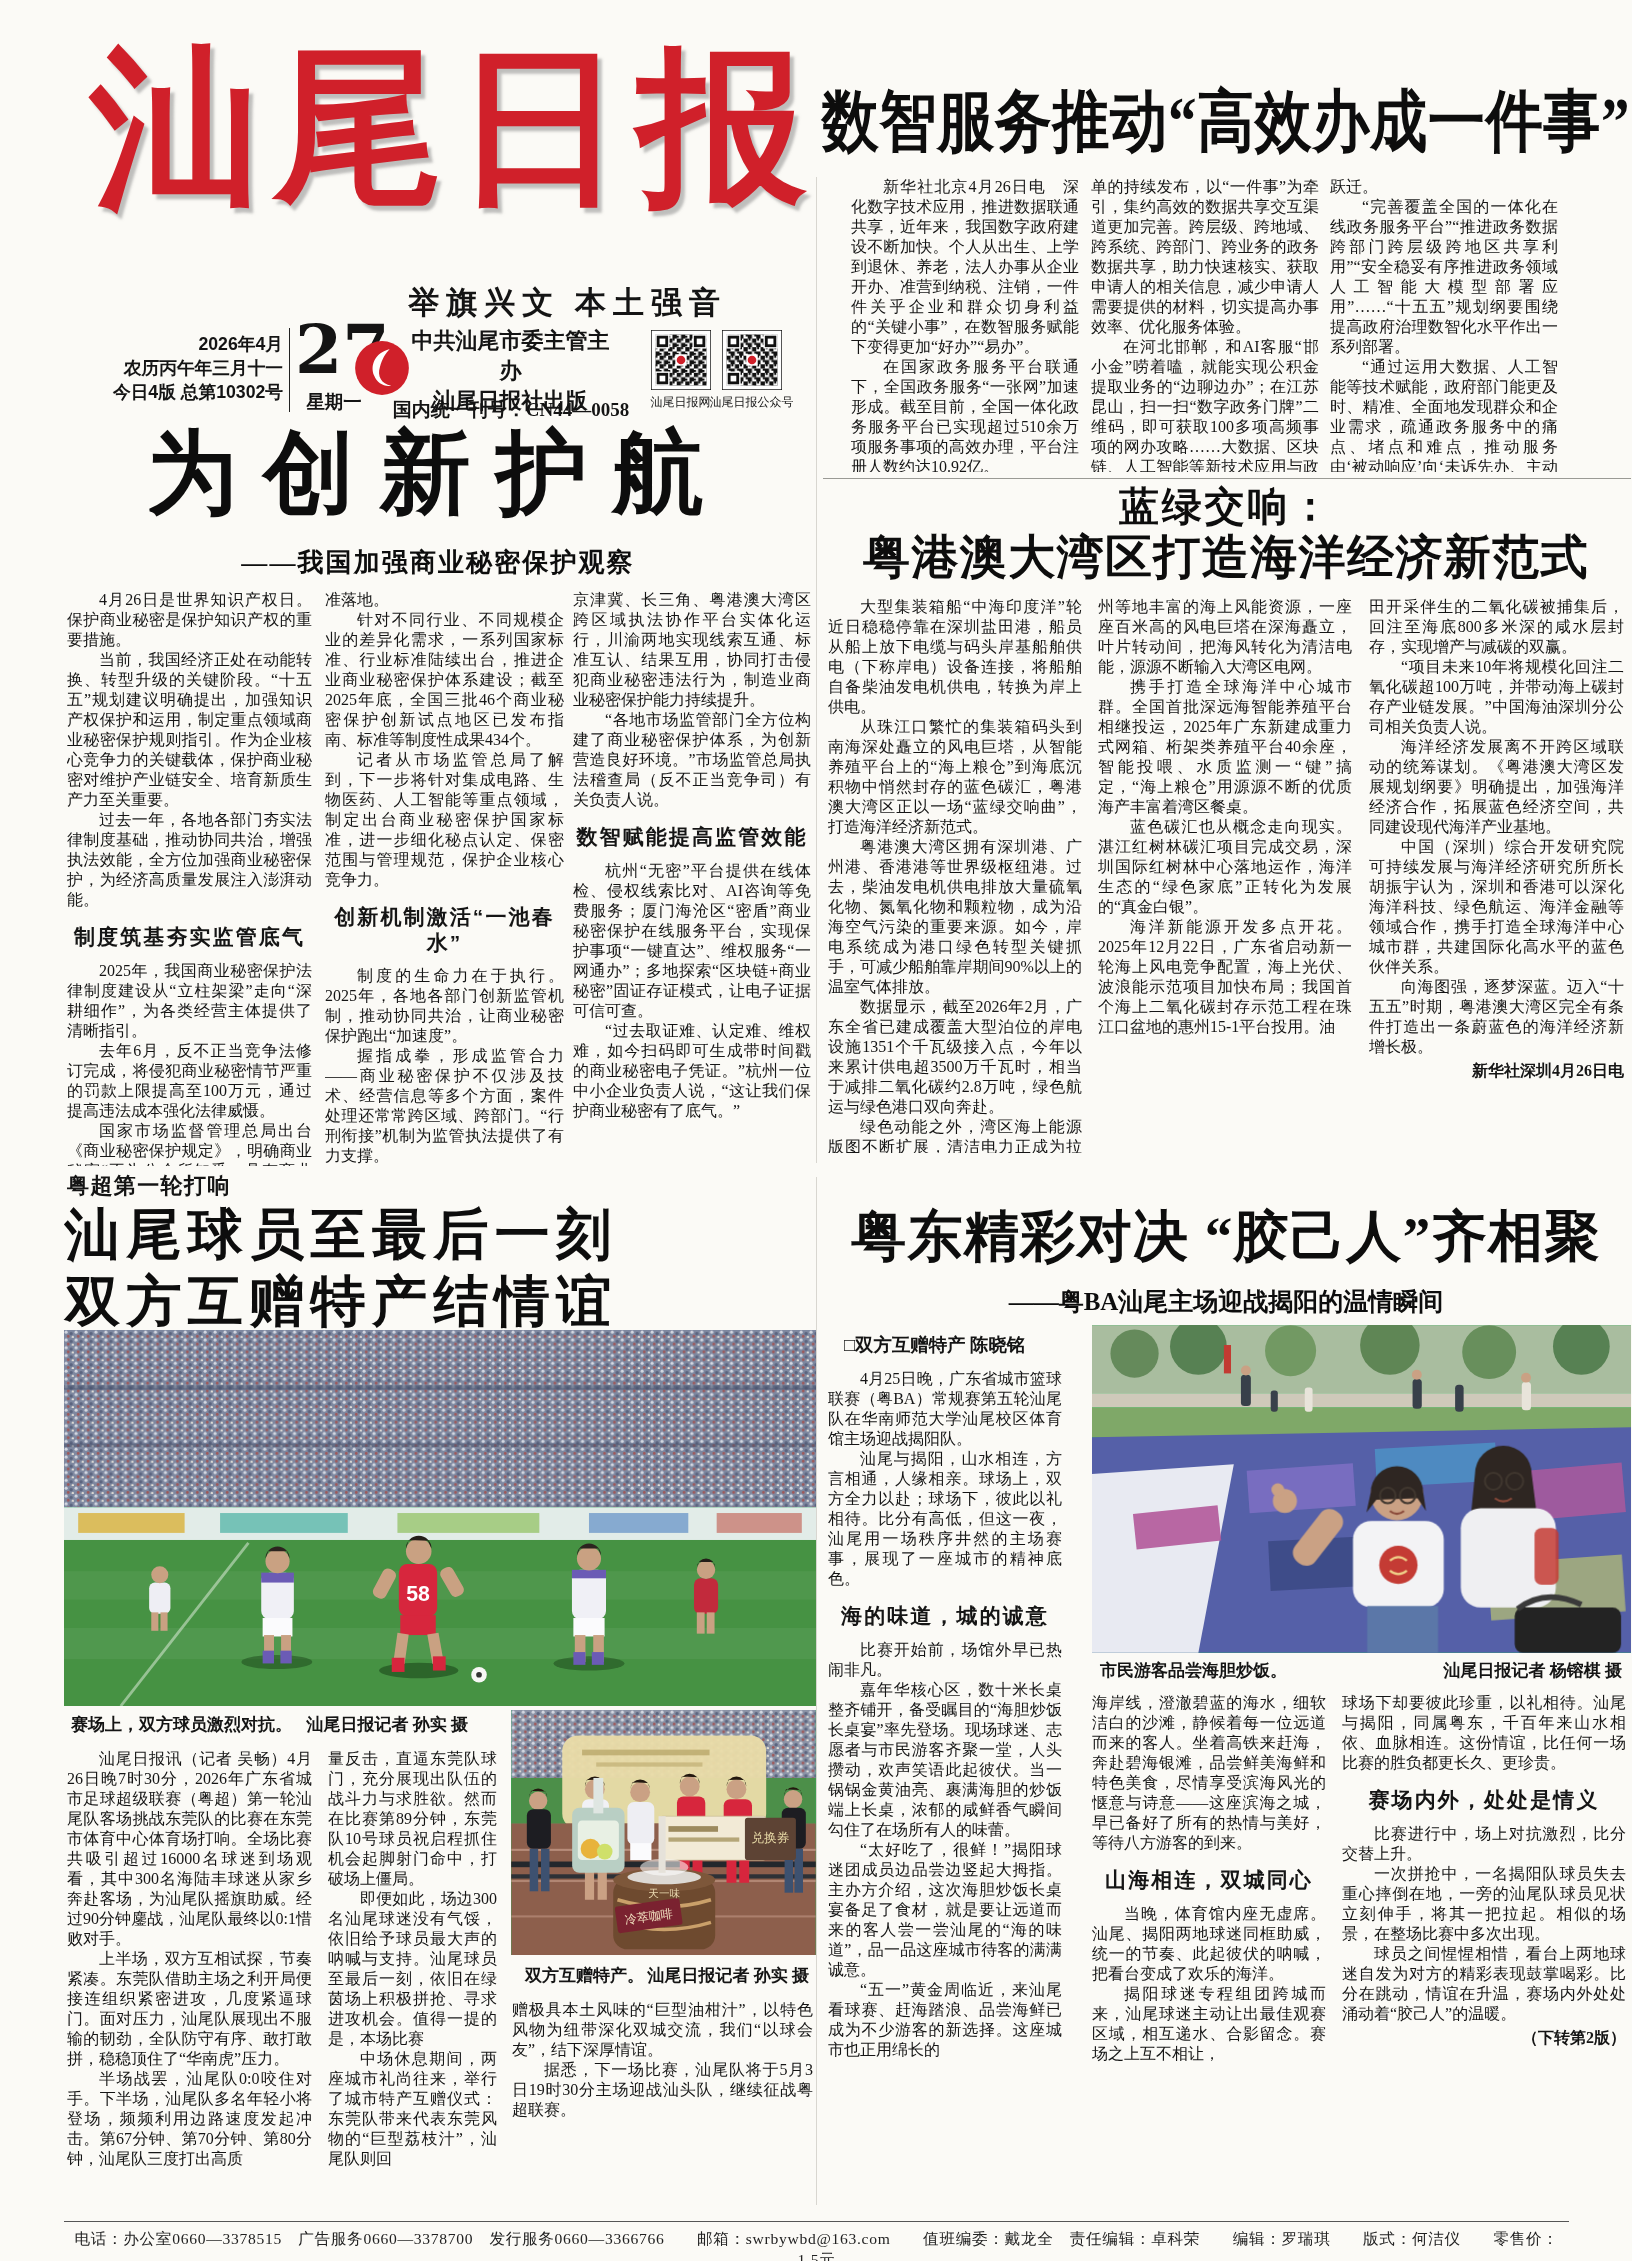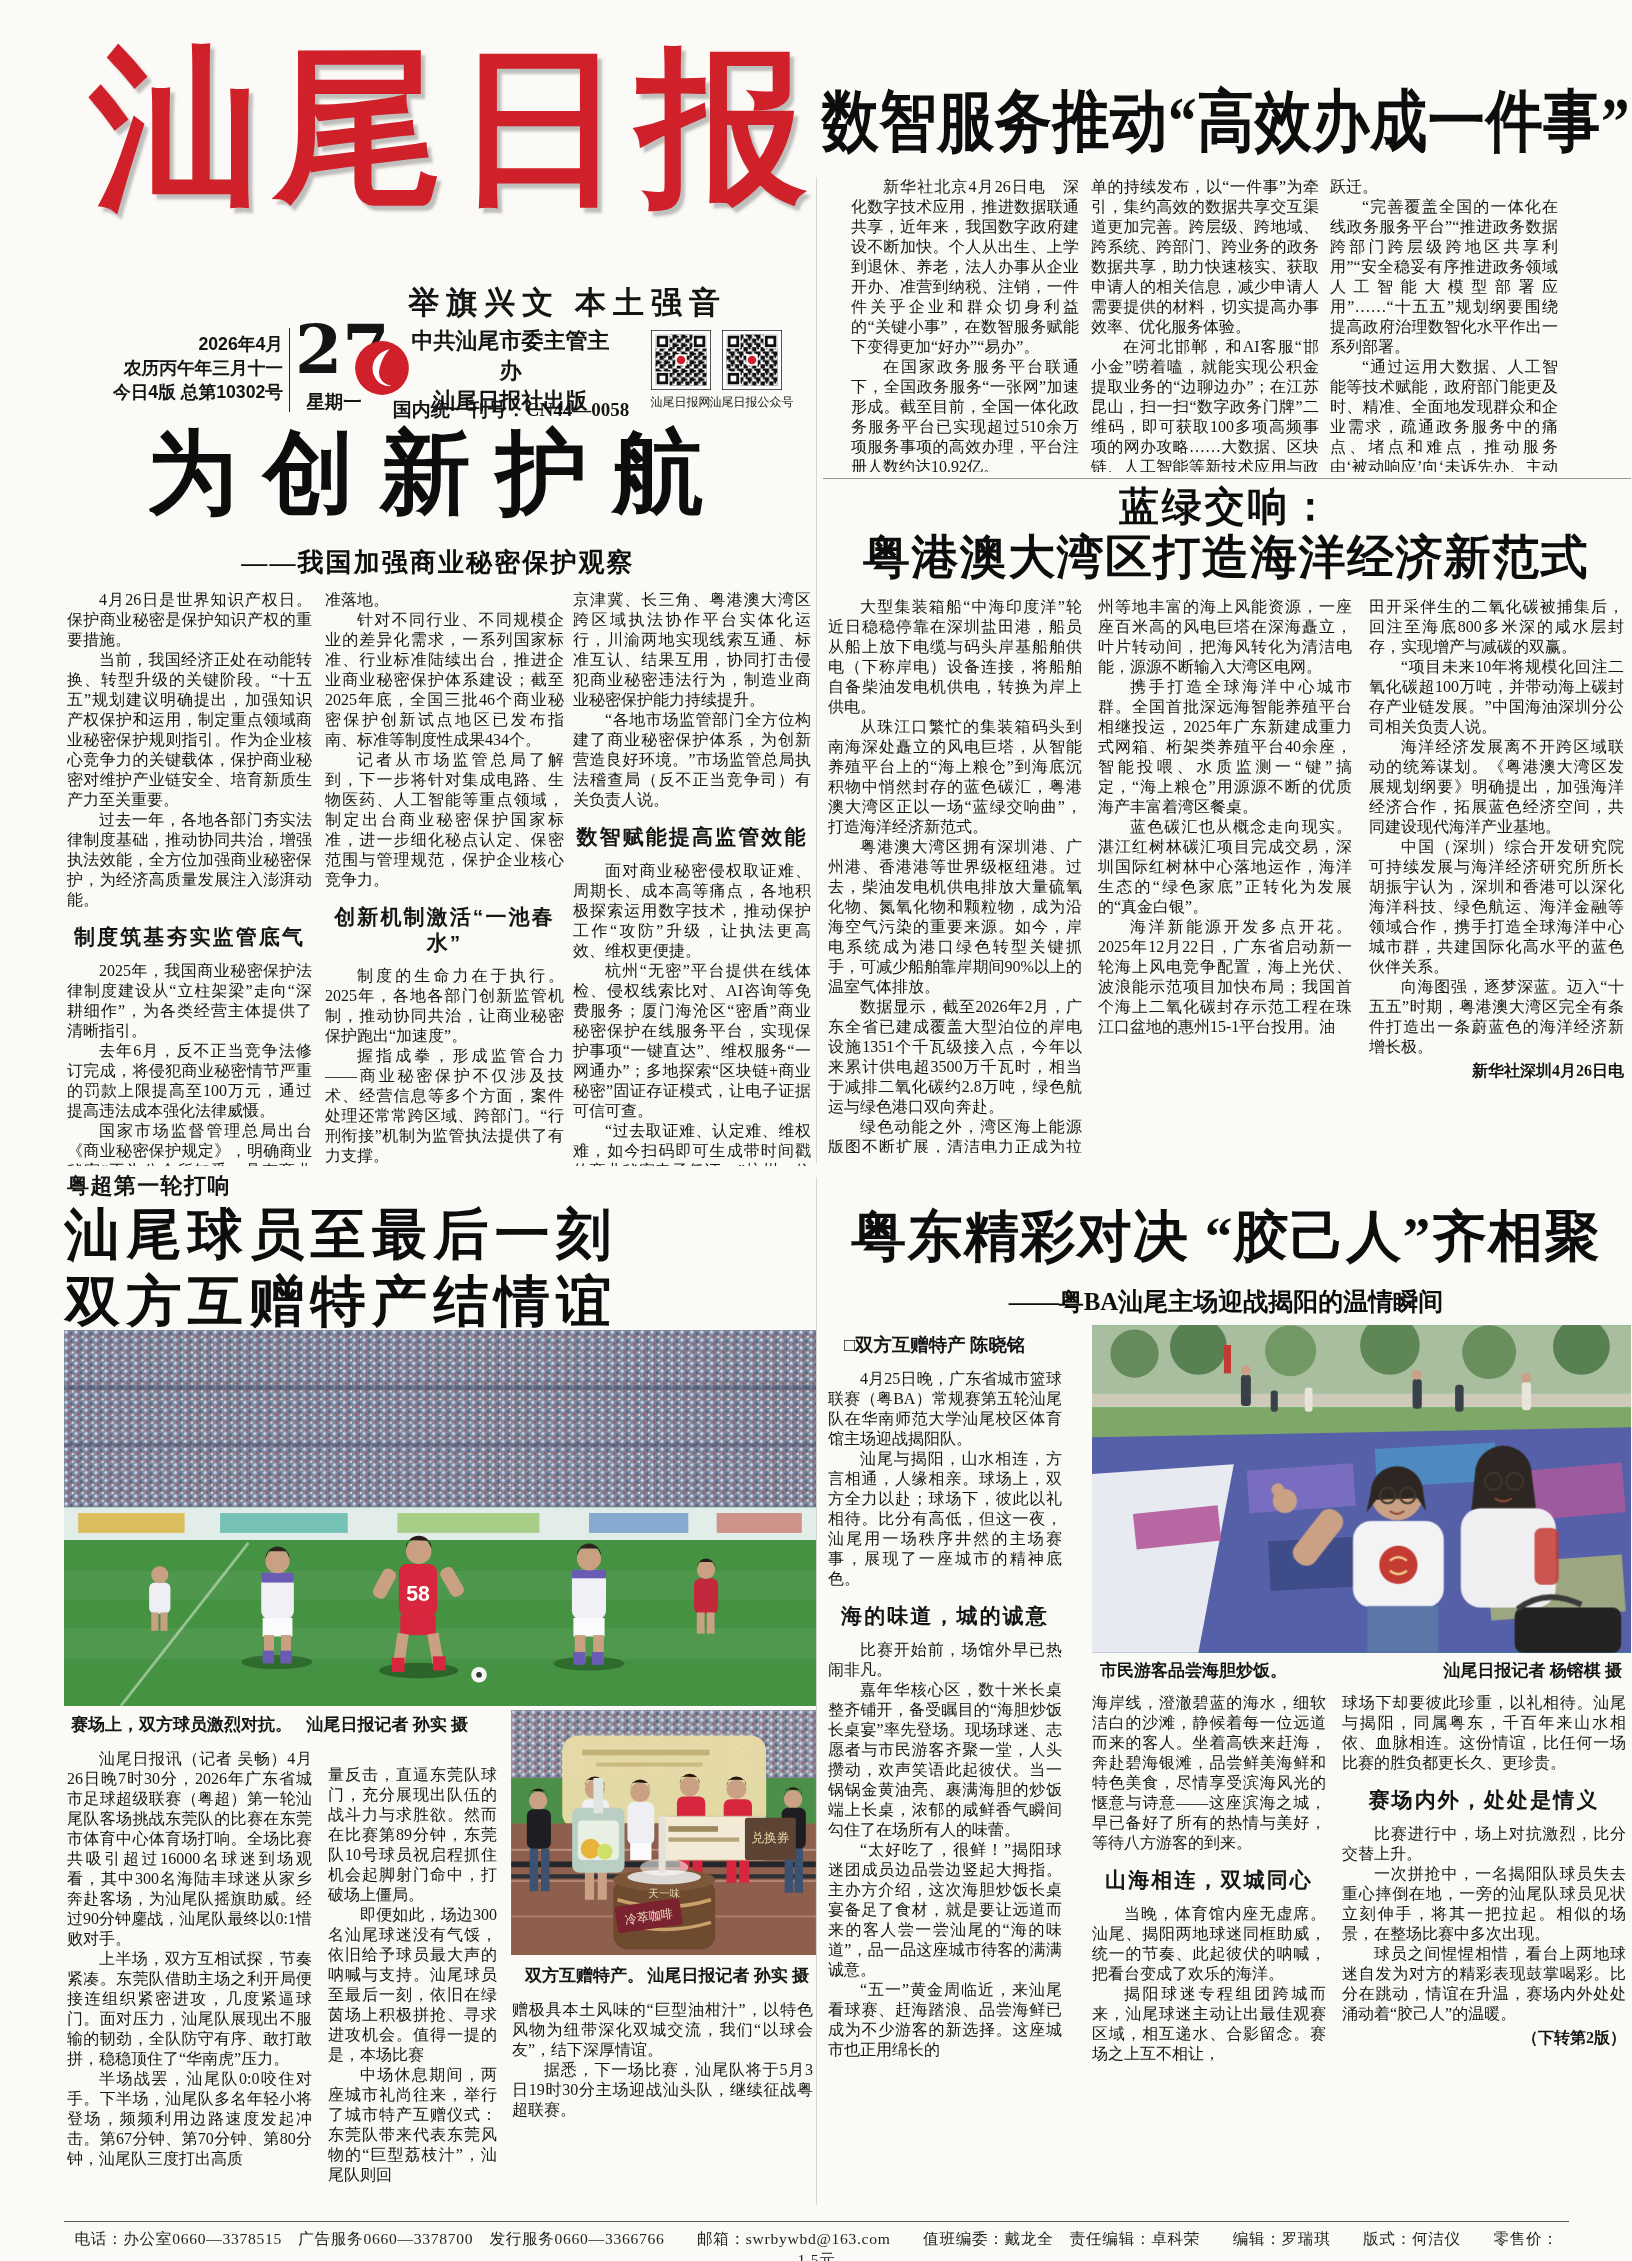--- a/index.html
+++ b/index.html
@@ -169,21 +169,20 @@
       <div class="para p">记者从市场监管总局了解到，下一步将针对集成电路、生物医药、人工智能等重点领域，制定出台商业秘密保护国家标准，进一步细化秘点认定、保密范围与管理规范，保护企业核心竞争力。</div>
       <div class="para h">创新机制激活“一池春水”</div>
       <div class="para p">制度的生命力在于执行。2025年，各地各部门创新监管机制，推动协同共治，让商业秘密保护跑出“加速度”。</div>
       <div class="para p">握指成拳，形成监管合力——商业秘密保护不仅涉及技术、经营信息等多个方面，案件处理还常常跨区域、跨部门。“行刑衔接”机制为监管执法提供了有力支撑。</div>
       <div class="para p">在浙江杭州首创的“数据巡查+商业秘密保护”模式下，监管部门与公安、法院协同办案，侵权线索72小时内快速响应，让违法行为无处遁形，切实守护创新火种。</div>
     </div>
   <div class="col" style="left:573px;top:590px;width:238px;height:576px;">
       <div class="para c">京津冀、长三角、粤港澳大湾区跨区域执法协作平台实体化运行，川渝两地实现线索互通、标准互认、结果互用，协同打击侵犯商业秘密违法行为，制造业商业秘密保护能力持续提升。</div>
       <div class="para p">“各地市场监管部门全方位构建了商业秘密保护体系，为创新营造良好环境。”市场监管总局执法稽查局（反不正当竞争司）有关负责人说。</div>
       <div class="para h">数智赋能提高监管效能</div>
-      <div class="para p">面对商业秘密侵权取证难、周期长、成本高等痛点，各地积极探索运用数字技术，推动保护工作“攻防”升级，让执法更高效、维权更便捷。</div>
       <div class="para p">杭州“无密”平台提供在线体检、侵权线索比对、AI咨询等免费服务；厦门海沧区“密盾”商业秘密保护在线服务平台，实现保护事项“一键直达”、维权服务“一网通办”；多地探索“区块链+商业秘密”固证存证模式，让电子证据可信可查。</div>
       <div class="para p">“过去取证难、认定难、维权难，如今扫码即可生成带时间戳的商业秘密电子凭证。”杭州一位中小企业负责人说，“这让我们保护商业秘密有了底气。”</div>
     </div>
 
   <div class="hl hl-bay1">蓝绿交响：</div>
   <div class="hl hl-bay2">粤港澳大湾区打造海洋经济新范式</div>
   <div class="col" style="left:828px;top:597px;width:254px;height:556px;">
       <div class="para p">大型集装箱船“中海印度洋”轮近日稳稳停靠在深圳盐田港，船员从船上放下电缆与码头岸基船舶供电（下称岸电）设备连接，将船舶自备柴油发电机供电，转换为岸上供电。</div>
       <div class="para p">从珠江口繁忙的集装箱码头到南海深处矗立的风电巨塔，从智能养殖平台上的“海上粮仓”到海底沉积物中悄然封存的蓝色碳汇，粤港澳大湾区正以一场“蓝绿交响曲”，打造海洋经济新范式。</div>
       <div class="para p">粤港澳大湾区拥有深圳港、广州港、香港港等世界级枢纽港。过去，柴油发电机供电排放大量硫氧化物、氮氧化物和颗粒物，成为沿海空气污染的重要来源。如今，岸电系统成为港口绿色转型关键抓手，可减少船舶靠岸期间90%以上的温室气体排放。</div>
@@ -282,21 +281,21 @@
   <div class="caption-row" style="left:71px;top:1713px;width:397px;">
     <span>赛场上，双方球员激烈对抗。</span>
     <span>汕尾日报记者 孙实 摄</span>
   </div>
 
   <div class="col" style="left:67px;top:1749px;width:245px;height:457px;">
       <div class="para p">汕尾日报讯（记者 吴畅）4月26日晚7时30分，2026年广东省城市足球超级联赛（粤超）第一轮汕尾队客场挑战东莞队的比赛在东莞市体育中心体育场打响。全场比赛共吸引超过16000名球迷到场观看，其中300名海陆丰球迷从家乡奔赴客场，为汕尾队摇旗助威。经过90分钟鏖战，汕尾队最终以0:1惜败对手。</div>
       <div class="para p">上半场，双方互相试探，节奏紧凑。东莞队借助主场之利开局便接连组织紧密进攻，几度紧逼球门。面对压力，汕尾队展现出不服输的韧劲，全队防守有序、敢打敢拼，稳稳顶住了“华南虎”压力。</div>
       <div class="para p">半场战罢，汕尾队0:0咬住对手。下半场，汕尾队多名年轻小将登场，频频利用边路速度发起冲击。第67分钟、第70分钟、第80分钟，汕尾队三度打出高质</div>
     </div>
-  <div class="col" style="left:328px;top:1749px;width:169px;height:457px;margin-top:16px;">
+  <div class="col" style="left:328px;top:1749px;width:169px;height:457px;">
       <div class="para c">量反击，直逼东莞队球门，充分展现出队伍的战斗力与求胜欲。然而在比赛第89分钟，东莞队10号球员祝启程抓住机会起脚射门命中，打破场上僵局。</div>
       <div class="para p">即便如此，场边300名汕尾球迷没有气馁，依旧给予球员最大声的呐喊与支持。汕尾球员至最后一刻，依旧在绿茵场上积极拼抢、寻求进攻机会。值得一提的是，本场比赛</div>
       <div class="para p">中场休息期间，两座城市礼尚往来，举行了城市特产互赠仪式：东莞队带来代表东莞风物的“巨型荔枝汁”，汕尾队则回</div>
     </div>
 
   <div class="photo" style="left:511px;top:1710px;width:305px;height:245px;">
     <svg width="305" height="245" viewBox="0 0 430 346">
       <rect width="430" height="96" fill="#8b93a6"></rect>
       <rect width="430" height="96" fill="url(#crowdp)" opacity="0.95"></rect>
       <rect y="96" width="430" height="64" fill="#4c8f49"></rect>

